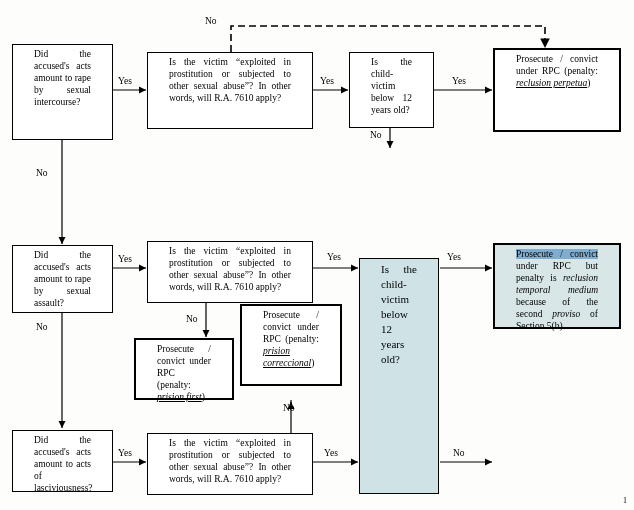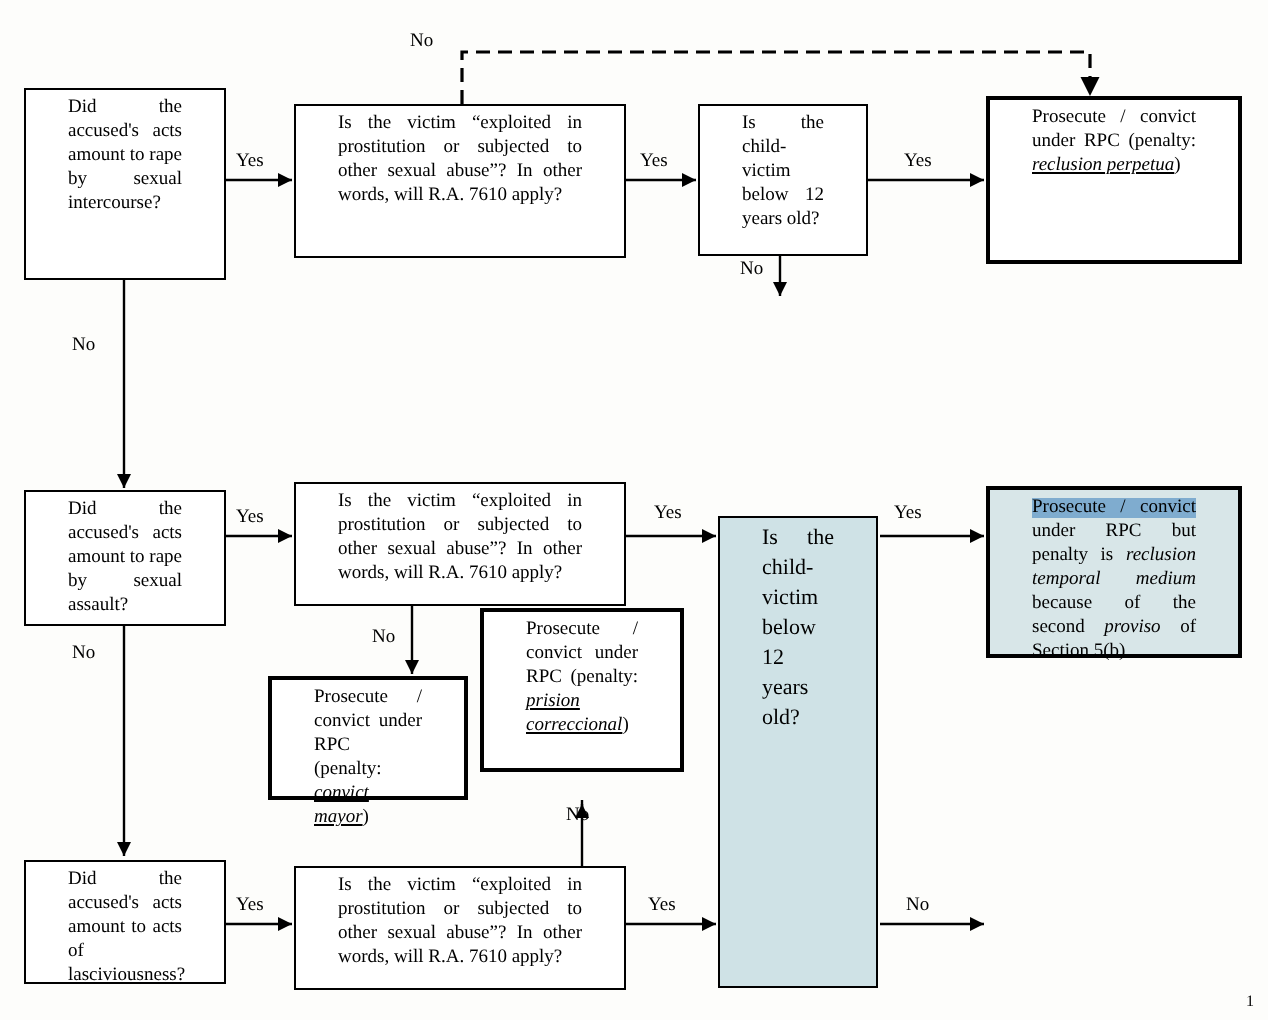--- a/index.html
+++ b/index.html
@@ -146,21 +146,21 @@
 
   <div class="lbl" style="left:447px; top:252px;">Yes</div>
 
   <div class="box thick shaded" style="left:493px; top:243px; width:128px; height:86px;">
     <span class="hl">Prosecute / convict</span><span> under RPC but penalty is </span><span class="ital">reclusion temporal medium</span><span> because of the second </span><span class="ital">proviso</span><span> of Section 5(b)</span>
   </div>
 
   <div class="lbl" style="left:186px; top:314px;">No</div>
 
   <div class="box thick" style="left:134px; top:338px; width:100px; height:62px;">
-    <span class="jtext">Prosecute / convict under RPC (penalty: </span><span class="ital underl">convict mayor</span><span>)</span>
+    <span class="jtext">Prosecute / convict under RPC (penalty: </span><span class="ital underl">prision first</span><span>)</span>
   </div>
 
   <div class="box thick" style="left:240px; top:304px; width:102px; height:82px;">
     <span class="jtext">Prosecute / convict under RPC (penalty: </span><span class="ital underl">prision correccional</span><span>)</span>
   </div>
 
   <div class="lbl" style="left:283px; top:403px;">No</div>
 
   <div class="lbl" style="left:36px; top:322px;">No</div>
 

